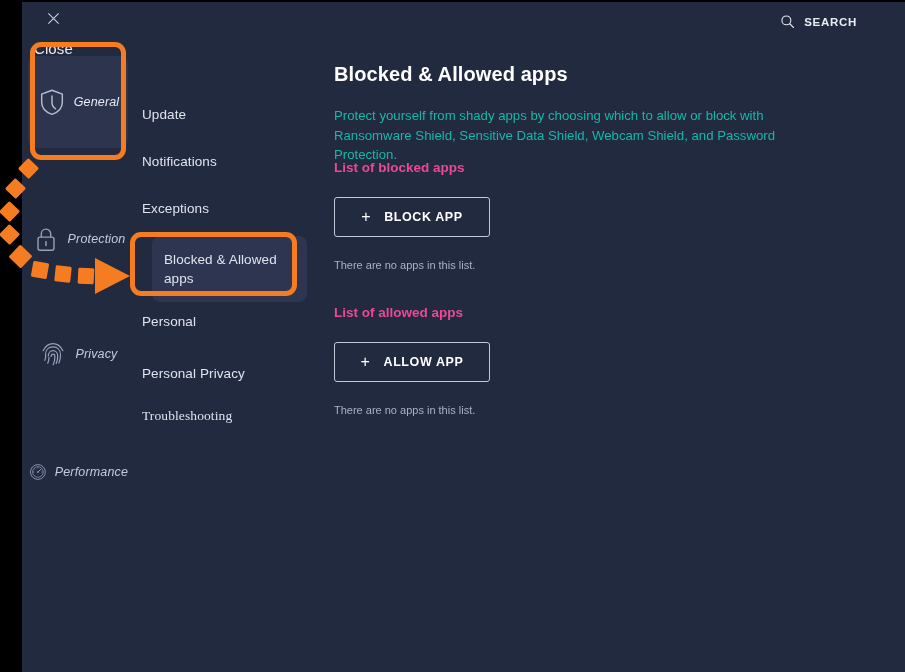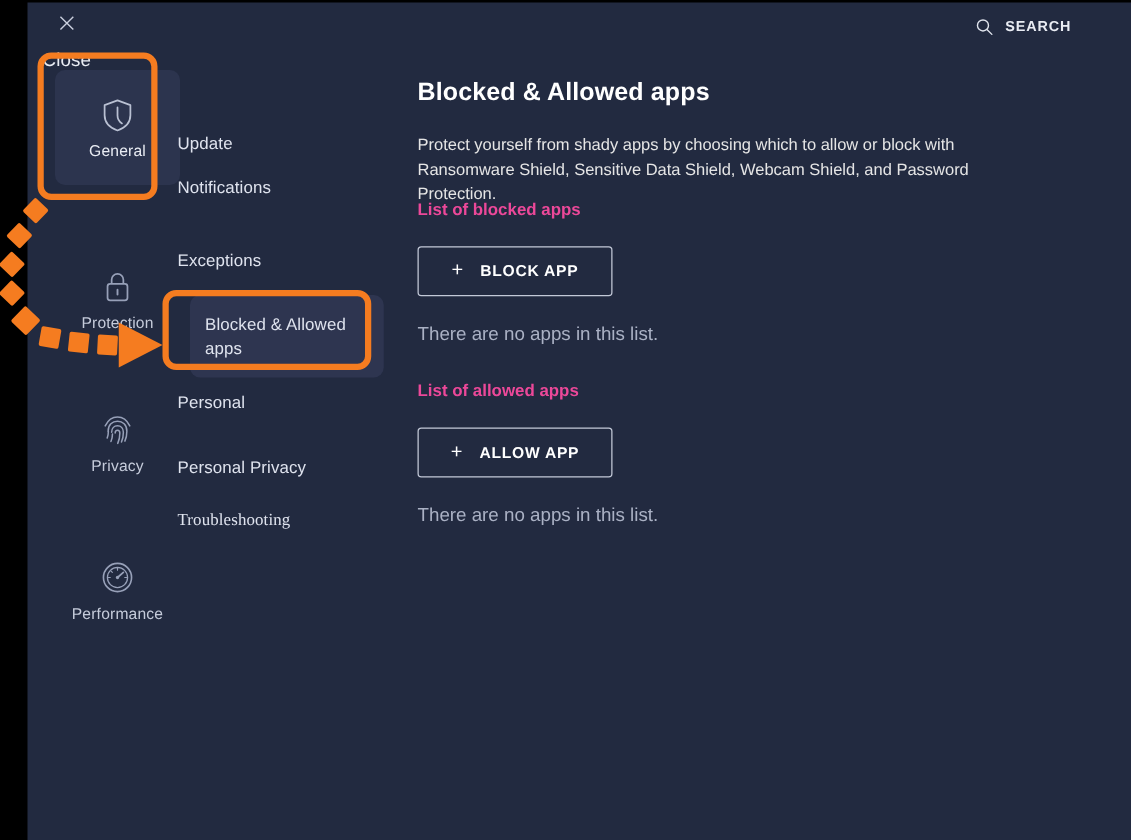--- a/index.html
+++ b/index.html
@@ -87,31 +87,32 @@
   
   .rail {
     position: absolute;
     left: 0;
     top: 44px;
     width: 112px;
     height: 626px;
   }
   .rail-item {
     position: absolute;
-    left: 22px;
+    left: 6px;
     width: 100px;
     height: 92px;
     border-radius: 8px;
     display: flex;
-    flex-direction: column;
+    flex-direction: row;
     align-items: center;
     justify-content: center;
     gap: 7px;
     cursor: pointer;
     box-sizing: border-box;
+    font-style: italic;
   }
   .rail-item.active {
     background: #2c344e;
   }
   .rail-ico {
     width: 30px;
     height: 30px;
     display: block;
     color: #97a0b8;
   }
@@ -167,21 +168,21 @@
     font-weight: bold;
     color: #ffffff;
     letter-spacing: .1px;
   }
   .page-desc {
     position: absolute;
     left: 0;
     top: 60px;
     width: 500px;
     font-size: 13.2px;
-    color: #e5e5e5;
+    color: #14b8a6;
     line-height: 19.5px;
   }
   .section-title {
     position: absolute;
     left: 0;
     font-size: 13.5px;
     font-weight: bold;
     color: #ec4899;
   }
   .sec-blocked { top: 114px; }
@@ -213,21 +214,21 @@
   .plus-icon {
     font-size: 16px;
     font-weight: normal;
     line-height: 1;
     display: inline-block;
     margin-top: -1px;
   }
   .empty-note {
     position: absolute;
     left: 0;
-    font-size: 15px;
+    font-size: 11px;
     color: #aab1c4;
   }
   .empty-blocked { top: 213px; }
   .empty-allowed { top: 358px; }
 
   
   .anno-layer {
     position: absolute;
     left: 0;
     top: 0;
@@ -322,21 +323,21 @@
             <path d="M8.2 16 H9.8"></path>
             <path d="M22.2 16 H23.8"></path>
           </g>
         </svg>
         <span class="rail-label">Performance</span>
       </div>
     </div>
 
     <div class="subnav">
       <div class="subnav-item" style="top:59px;">Update</div>
-      <div class="subnav-item" style="top:94px;">Notifications</div>
+      <div class="subnav-item" style="top:106px;">Notifications</div>
       <div class="subnav-item" style="top:153px;">Exceptions</div>
       <div class="subnav-item selected" style="top:190px;">Blocked &amp; Allowed apps</div>
       <div class="subnav-item" style="top:266px;">Personal</div>
       <div class="subnav-item" style="top:318px;">Personal Privacy</div>
       <div class="subnav-item" style="top:360px;font-family:Liberation Serif, serif;">Troubleshooting</div>
     </div>
 
     <div class="content">
       <div class="page-title">Blocked &amp; Allowed apps</div>
       <div class="page-desc">Protect yourself from shady apps by choosing which to allow or block with Ransomware Shield, Sensitive Data Shield, Webcam Shield, and Password Protection.</div>

